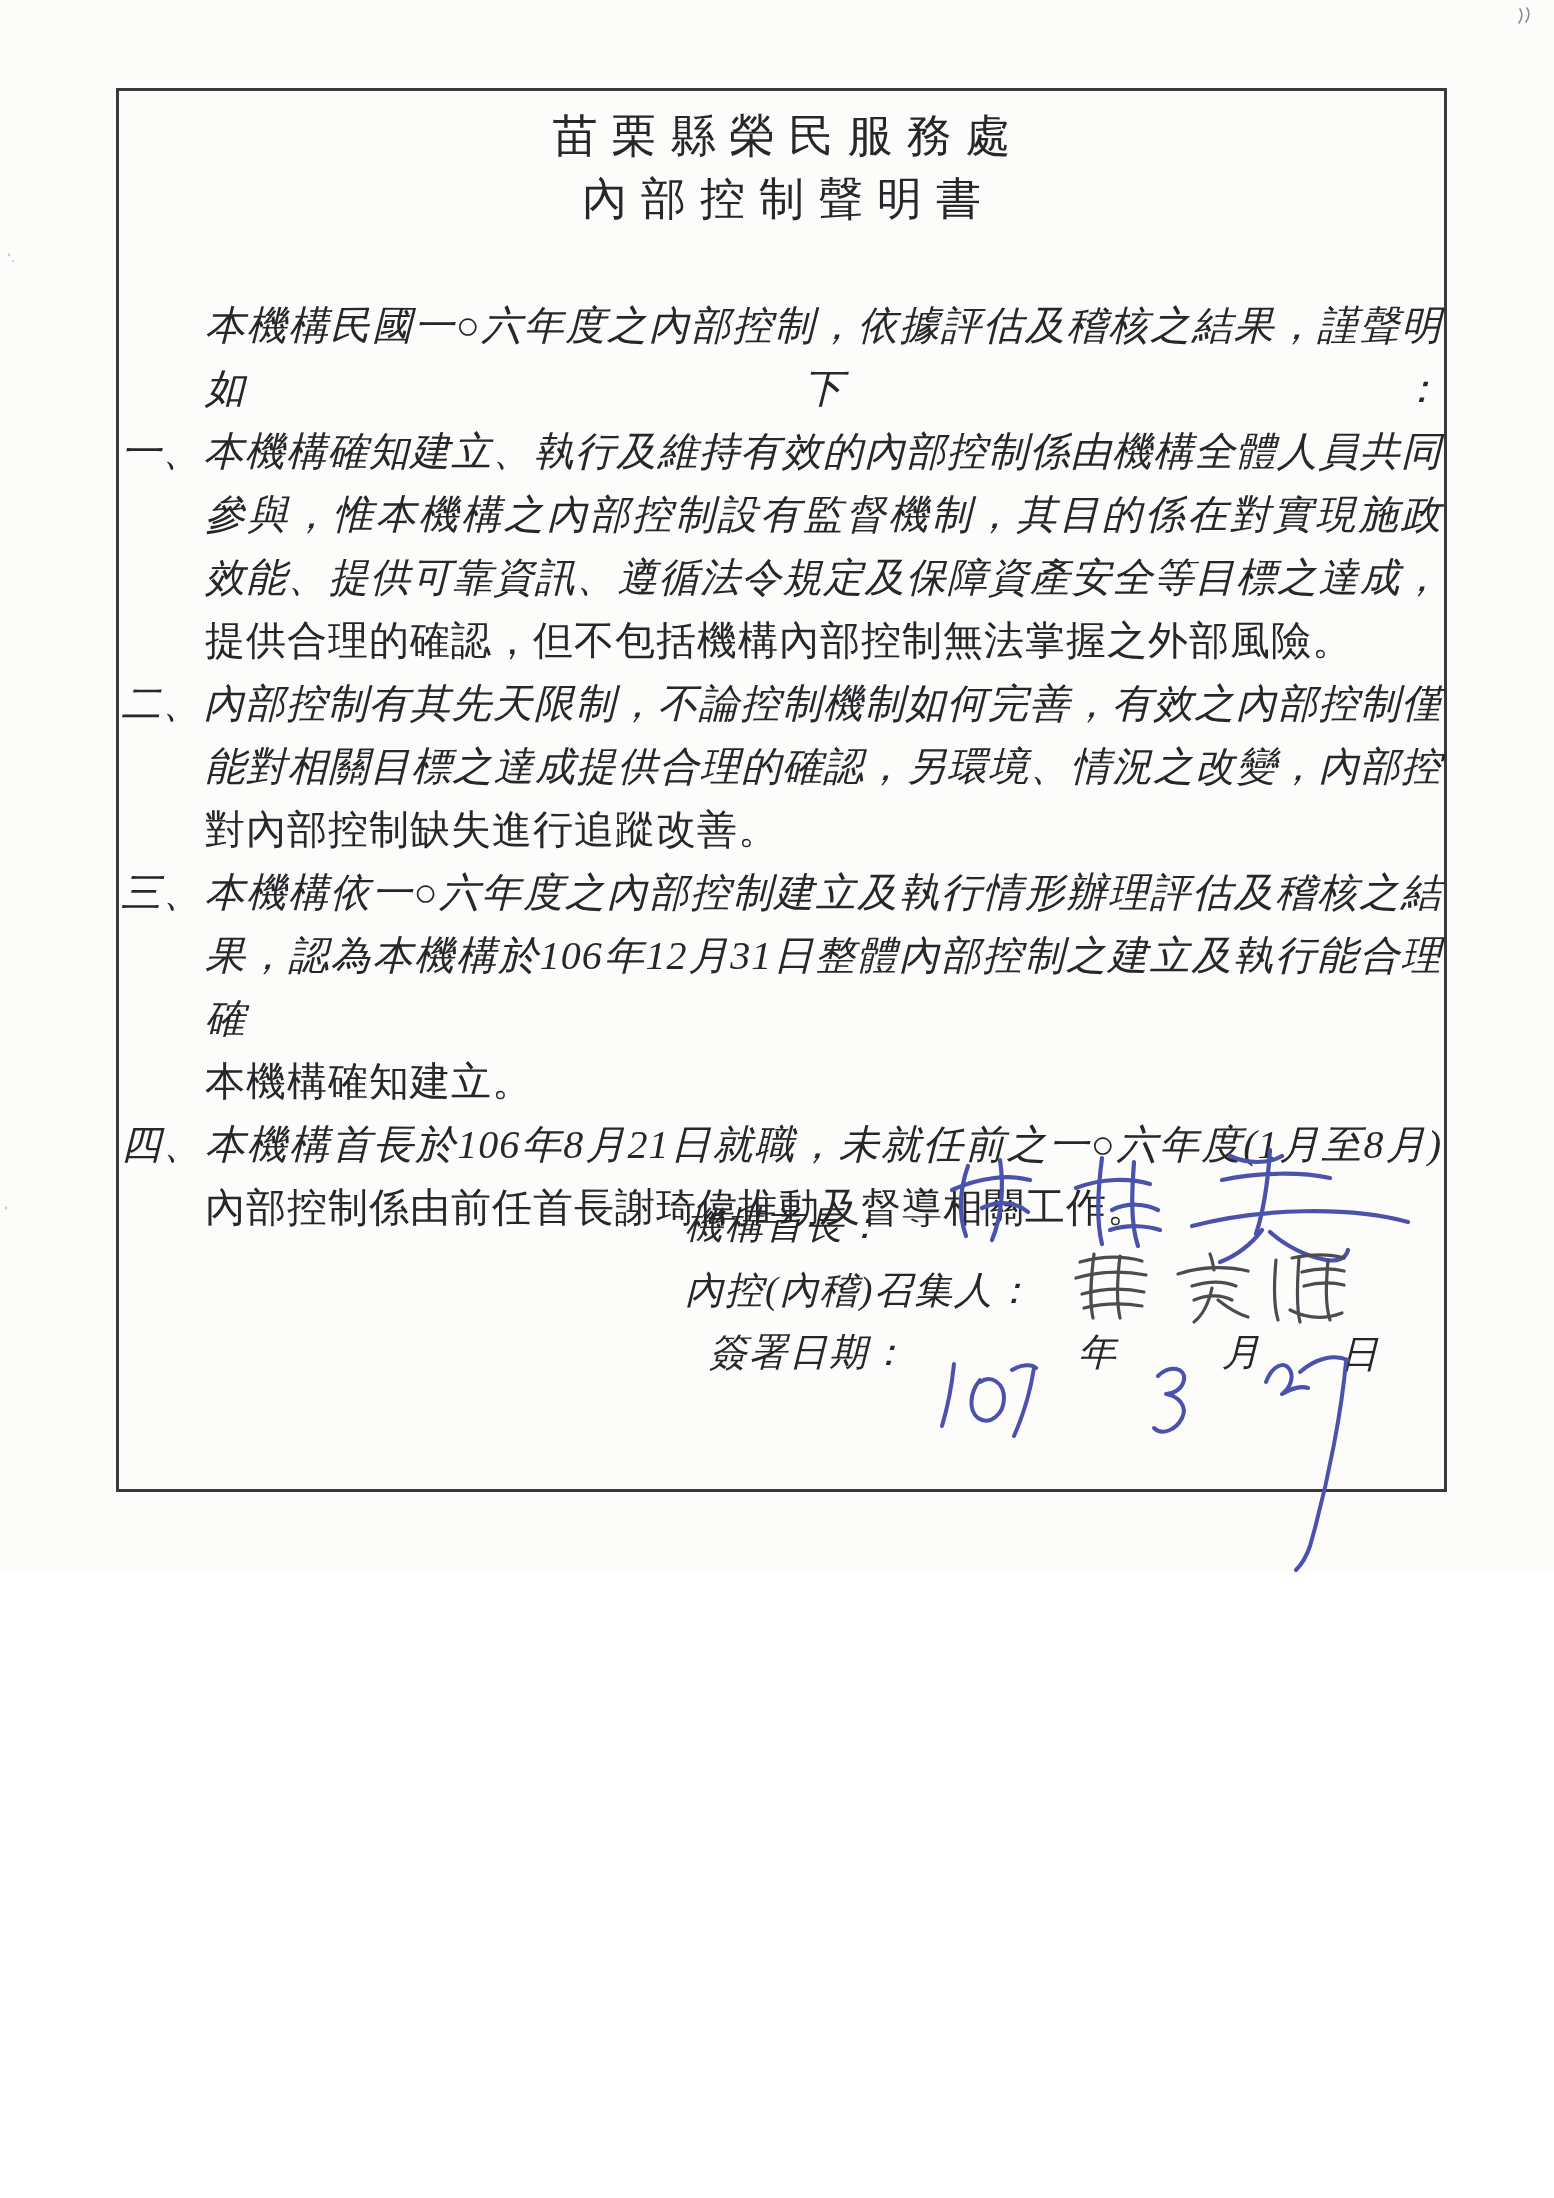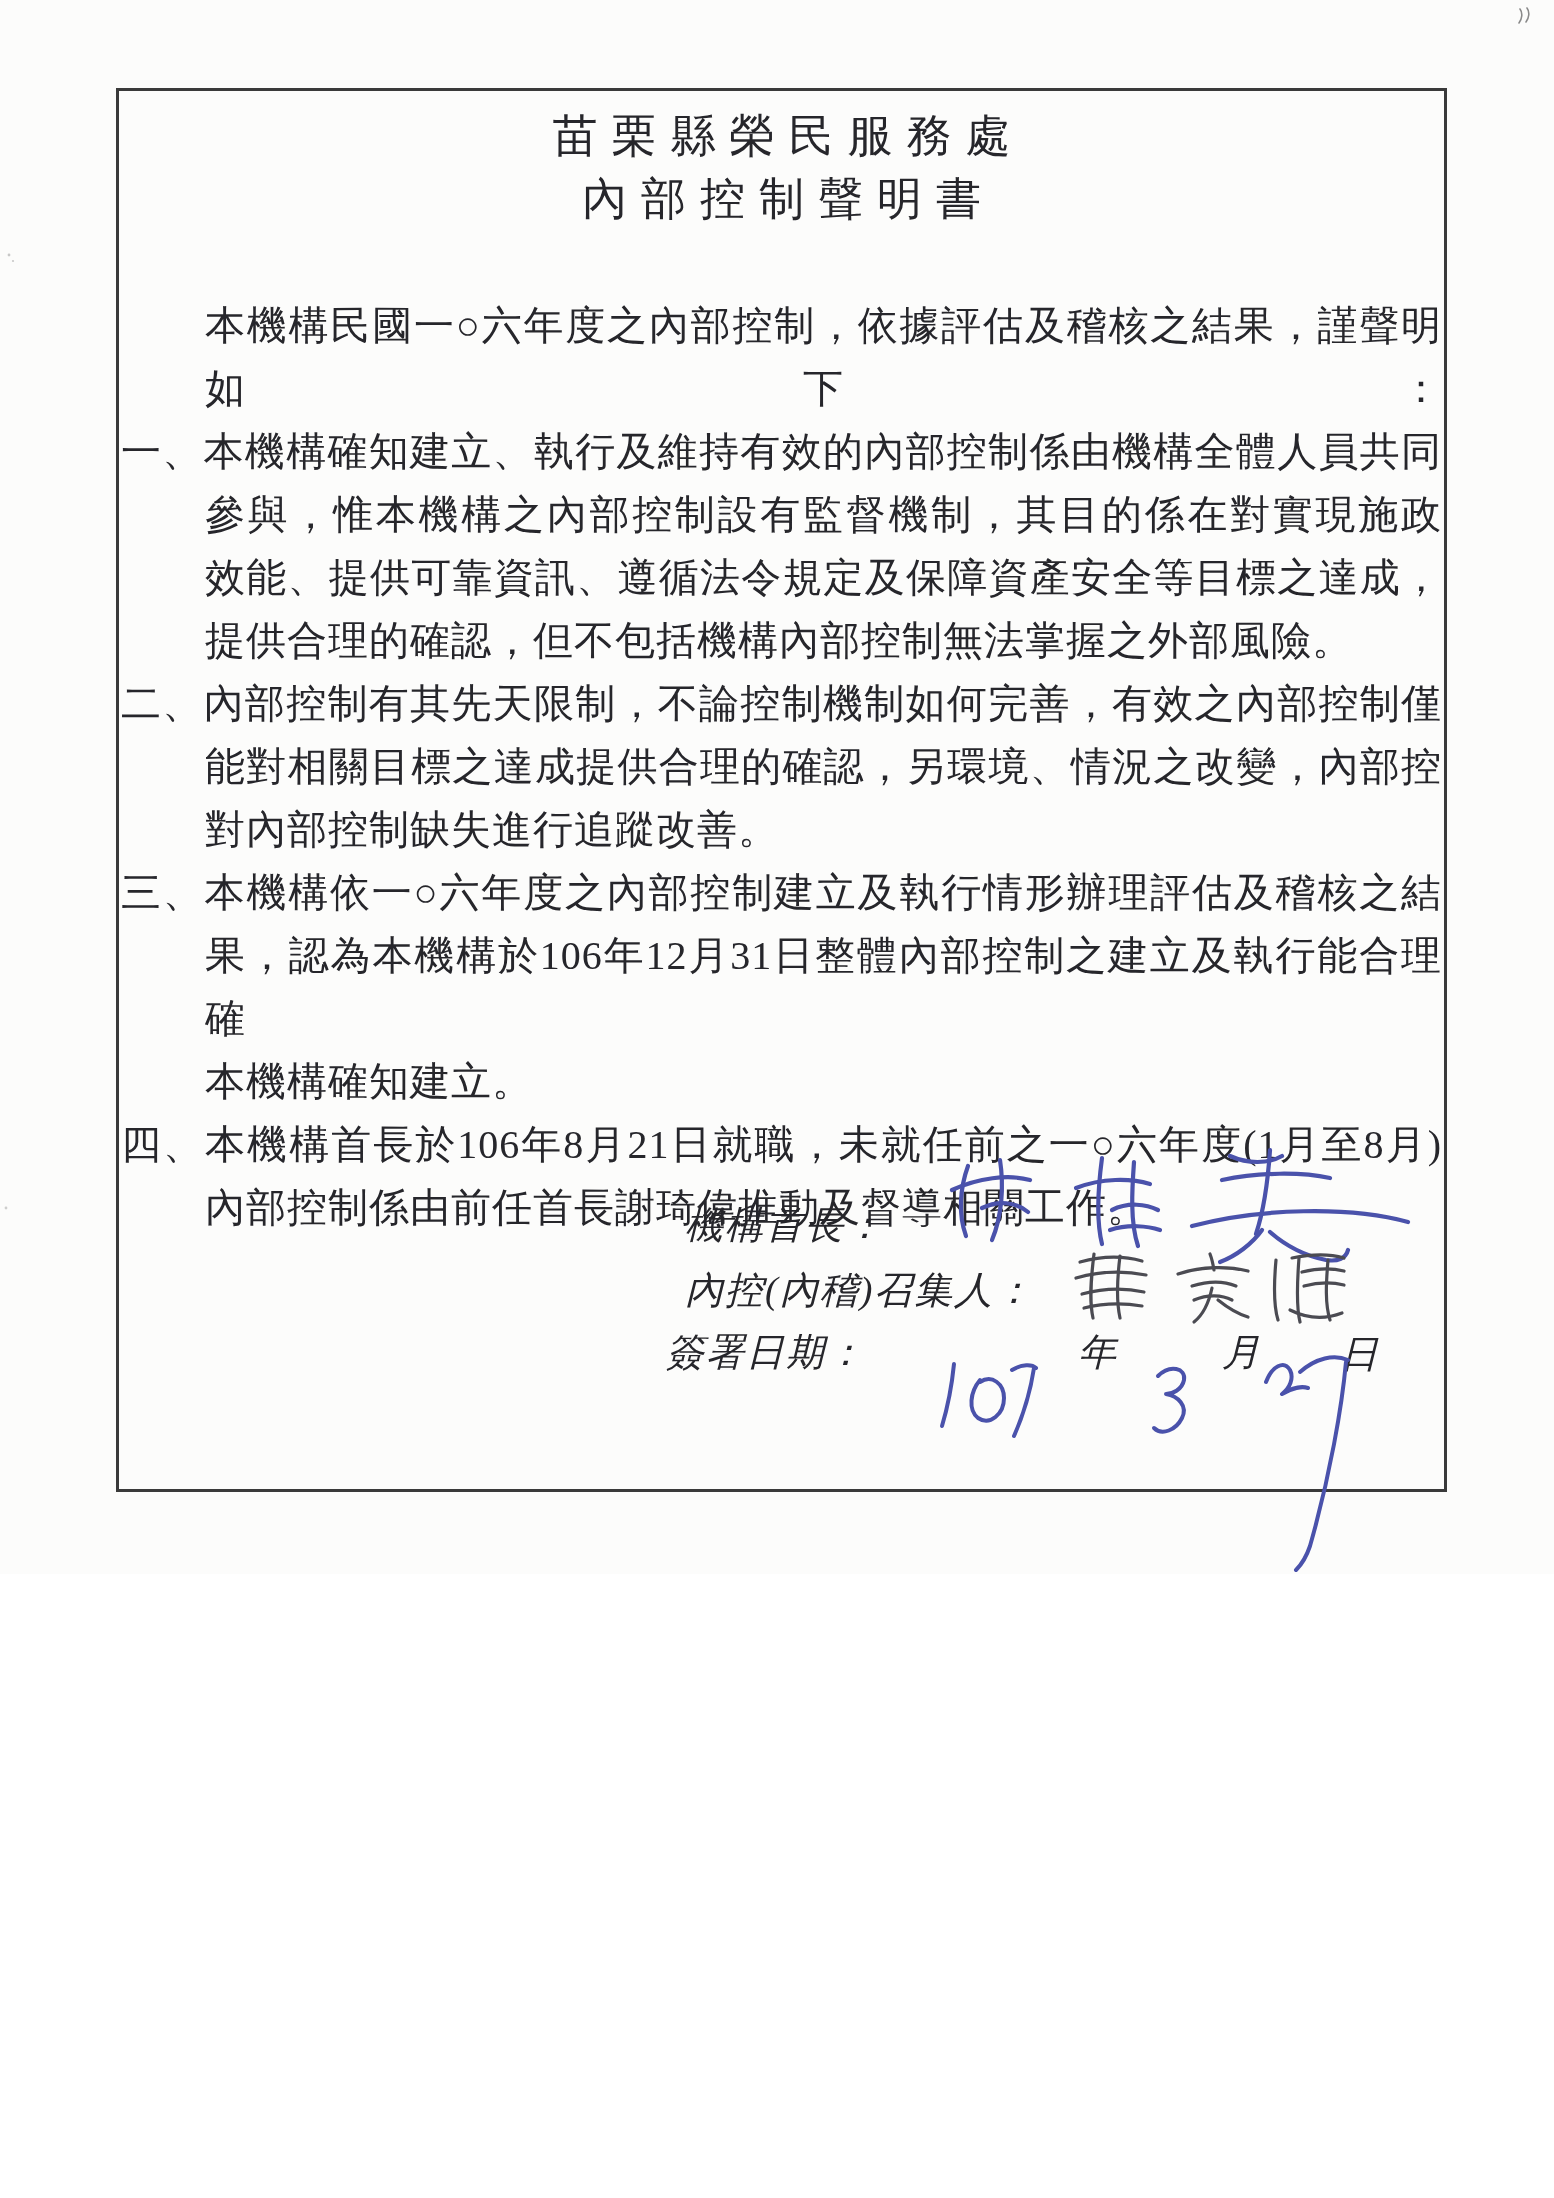--- a/index.html
+++ b/index.html
@@ -18,30 +18,30 @@
   .content{padding:14px 2px 0 2px;}
   .doc-title,.doc-subtitle{
     text-align:center; color:var(--text); font-size:45px; line-height:63px;
     letter-spacing:14px; text-indent:14px; font-weight:normal; margin:0;
   }
   .spacer{height:63px;}
   .bline{
     font-size:40px; line-height:63px; letter-spacing:1px; color:var(--text);
     text-align:justify; white-space:normal;
   }
-  .bline.fill{text-align-last:justify;}
+  .bline.fill{text-align-last:justify;font-style:italic;}
   .bline.intro,.bline.cont{padding-left:84px;}
   .bline.item{padding-left:0;}
   .sig-label,.date-unit{
     position:absolute; font-size:38px; letter-spacing:2px; color:var(--text);
     line-height:44px; white-space:nowrap;font-style:italic;
   }
   #sig-head-label{left:685px; top:1203px;}
   #sig-convener-label{left:685px; top:1268px;}
-  #sig-date-label{left:666px; top:1330px;}
+  #sig-date-label{left:709px; top:1330px;}
   #unit-year{left:1078px; top:1330px;}
   #unit-month{left:1222px; top:1330px;}
   #unit-day{left:1340px; top:1332px;}
   .hand{position:absolute;}
   .ink-blue{color:var(--ink-blue);}
   .ink-dark{color:var(--ink-dark);}
   .hand svg{display:block; overflow:visible;}
   .hand path{fill:none; stroke:currentColor; stroke-linecap:round; stroke-linejoin:round;}
   #sig-head-hand{left:930px; top:1138px; width:500px; height:135px;}
   #sig-convener-hand{left:1062px; top:1248px; width:300px; height:82px;}

